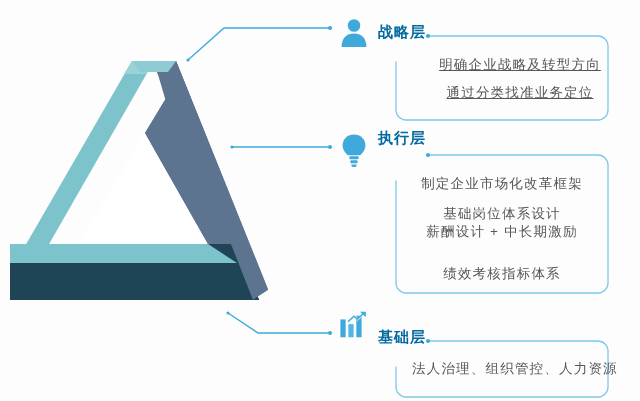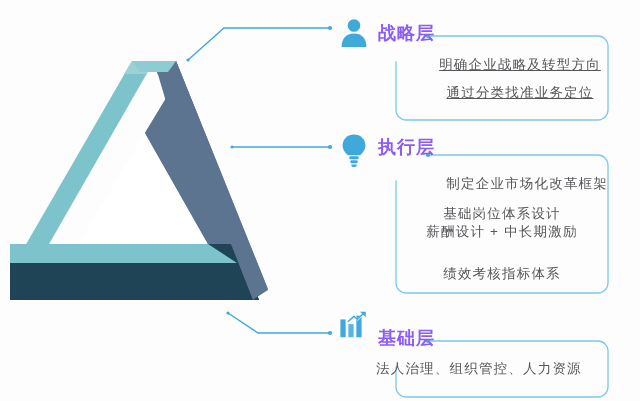--- a/index.html
+++ b/index.html
@@ -34,23 +34,23 @@
   .icon {
     position: absolute;
     width: 30px;
     height: 32px;
   }
   .icon svg { display: block; }
 
   
   .title {
     position: absolute;
-    font-size: 18px;
+    font-size: 15px;
     font-weight: bold;
-    color: #8b5cf6;
+    color: #0369a1;
     letter-spacing: 1px;
     white-space: nowrap;
     line-height: 1;
   }
 
   
   .body-text {
     position: absolute;
     text-align: center;
     color: #56565a;
@@ -195,39 +195,39 @@
 
   <div class="group">
     <div class="icon" style="left:339px; top:133px;">
       <svg viewBox="0 0 30 34" xmlns="http://www.w3.org/2000/svg">
         <path d="M15 1.5 C8.4 1.5 3.6 6.3 3.6 12.4 C3.6 16.6 6.2 19.6 8.8 22.2 L21.2 22.2 C23.8 19.6 26.4 16.6 26.4 12.4 C26.4 6.3 21.6 1.5 15 1.5 Z" fill="#3fa9dc"></path>
         <rect x="10.4" y="23.2" width="9.2" height="3.1" rx="1" fill="#3fa9dc"></rect>
         <rect x="11.4" y="27.2" width="7.2" height="3.1" rx="1" fill="#3fa9dc"></rect>
         <path d="M12.2 31.4 L17.8 31.4 A 2.8 2.8 0 0 1 12.2 31.4 Z" fill="#3fa9dc"></path>
       </svg>
     </div>
-    <div class="title" style="left:378px; top:138px;">执行层</div>
+    <div class="title" style="left:378px; top:130px;">执行层</div>
     <div class="body-text" style="left:396px; top:177px; width:212px;">
-      <span class="body-line" style="display:block; margin-bottom:16px;text-align:right;">制定企业市场化改革框架</span>
+      <span class="body-line" style="display:block; margin-bottom:16px;">制定企业市场化改革框架</span>
       <span class="body-line" style="display:block; margin-bottom:5px;">基础岗位体系设计</span>
       <span class="body-line" style="display:block; margin-bottom:20px;">薪酬设计 + 中长期激励</span>
       <span class="body-line" style="display:block;margin-top:28px;">绩效考核指标体系</span>
     </div>
   </div>
 
   <div class="group">
     <div class="icon" style="left:339px; top:311px;">
       <svg viewBox="0 0 32 30" xmlns="http://www.w3.org/2000/svg">
         <rect x="1.5" y="9" width="5.6" height="19" fill="#3fa9dc"></rect>
         <rect x="10" y="14" width="5.6" height="14" fill="#54b6e4"></rect>
         <rect x="18.5" y="5" width="5.6" height="23" fill="#3fa9dc"></rect>
         <path d="M9 12 L16 5.5 L20 9 L27.5 1.5" fill="none" stroke="#ffffff" stroke-width="2.1"></path>
         <path d="M9.5 11.5 L16 5.5 L19.6 8.8 L26.8 1.8" fill="none" stroke="#3fa9dc" stroke-width="1.6"></path>
         <path d="M22.4 0.8 L28.6 0.8 L28.6 6.6 Z" fill="#3fa9dc"></path>
       </svg>
     </div>
     <div class="title" style="left:378px; top:329px;text-align:center;">基础层</div>
-    <div class="body-text" style="left:376px; top:362px; width:180px;">
+    <div class="body-text" style="left:412px; top:362px; width:180px;">
       <span class="body-line" style="display:block;">法人治理、组织管控、人力资源</span>
     </div>
   </div>
 
 </div>
 
 </body></html>

